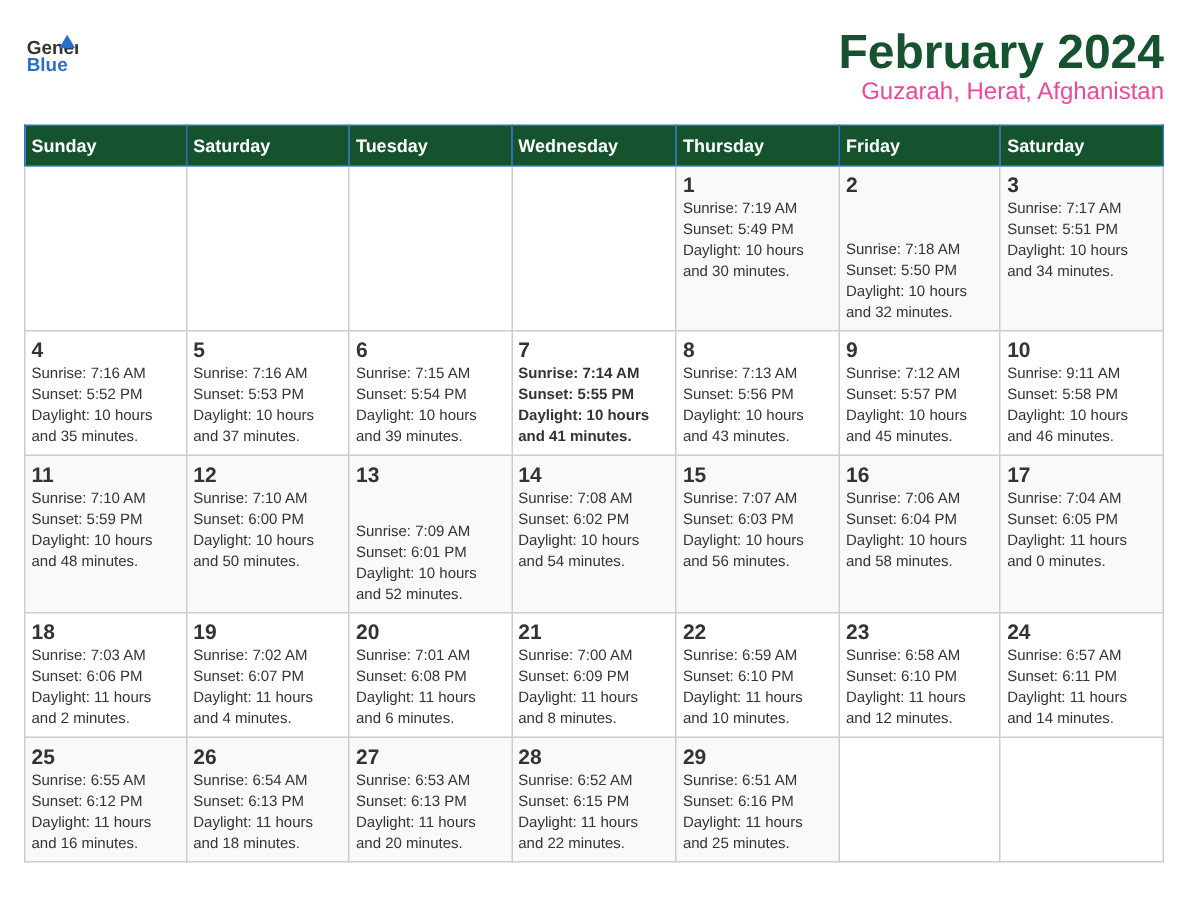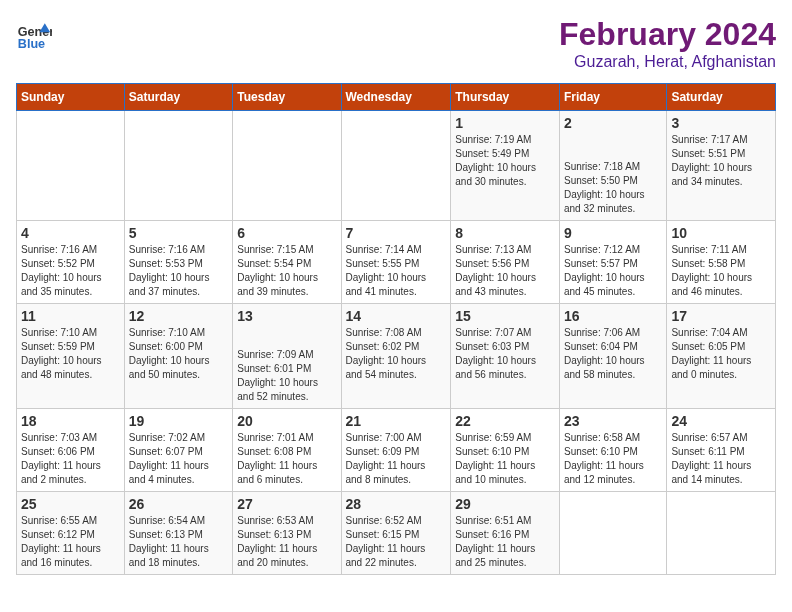--- a/index.html
+++ b/index.html
@@ -22,29 +22,29 @@
       font-size: 18px;
       font-weight: bold;
       color: #333;
     }
     .logo-icon {
       width: 36px;
       height: 36px;
       margin-right: 4px;
     }
     .title-block { text-align: right; }
-    .title-block h1 { font-size: 32px; font-weight: bold; color: #701a75; }
-    .title-block h2 { font-size: 16px; font-weight: normal; color: #4c1d95; }
+    .title-block h1 { font-size: 32px; font-weight: bold; color: #14532d; }
+    .title-block h2 { font-size: 16px; font-weight: normal; color: #ec4899; }
     table {
       width: 100%;
       border-collapse: collapse;
       font-size: 11px;
     }
     thead tr th {
-      background: #c2410c;
+      background: #14532d;
       color: #fff;
       text-align: left;
       padding: 6px 4px;
       font-size: 12px;
       font-weight: bold;
       border: 1px solid #2970c8;
     }
     tbody tr td {
       border: 1px solid #ccc;
       vertical-align: top;
@@ -142,42 +142,42 @@
         </td>
         <td>
           <span class="day-num">6</span>
           <div class="day-info" style="white-space: pre-line;">Sunrise: 7:15 AM
 Sunset: 5:54 PM
 Daylight: 10 hours
 and 39 minutes.</div>
         </td>
         <td>
           <span class="day-num">7</span>
-          <div class="day-info" style="white-space: pre-line;">Sunrise: 7:14 AM
+          <div class="day-info" style="white-space: pre-line; font-weight: bold;">Sunrise: 7:14 AM
 Sunset: 5:55 PM
 Daylight: 10 hours
 and 41 minutes.</div>
         </td>
         <td>
           <span class="day-num">8</span>
           <div class="day-info" style="white-space: pre-line;">Sunrise: 7:13 AM
 Sunset: 5:56 PM
 Daylight: 10 hours
 and 43 minutes.</div>
         </td>
         <td>
           <span class="day-num">9</span>
           <div class="day-info" style="white-space: pre-line;">Sunrise: 7:12 AM
 Sunset: 5:57 PM
 Daylight: 10 hours
 and 45 minutes.</div>
         </td>
         <td>
           <span class="day-num">10</span>
-          <div class="day-info" style="white-space: pre-line;">Sunrise: 7:11 AM
+          <div class="day-info" style="white-space: pre-line;">Sunrise: 9:11 AM
 Sunset: 5:58 PM
 Daylight: 10 hours
 and 46 minutes.</div>
         </td>
       </tr>
       <tr>
         <td>
           <span class="day-num">11</span>
           <div class="day-info" style="white-space: pre-line;">Sunrise: 7:10 AM
 Sunset: 5:59 PM

